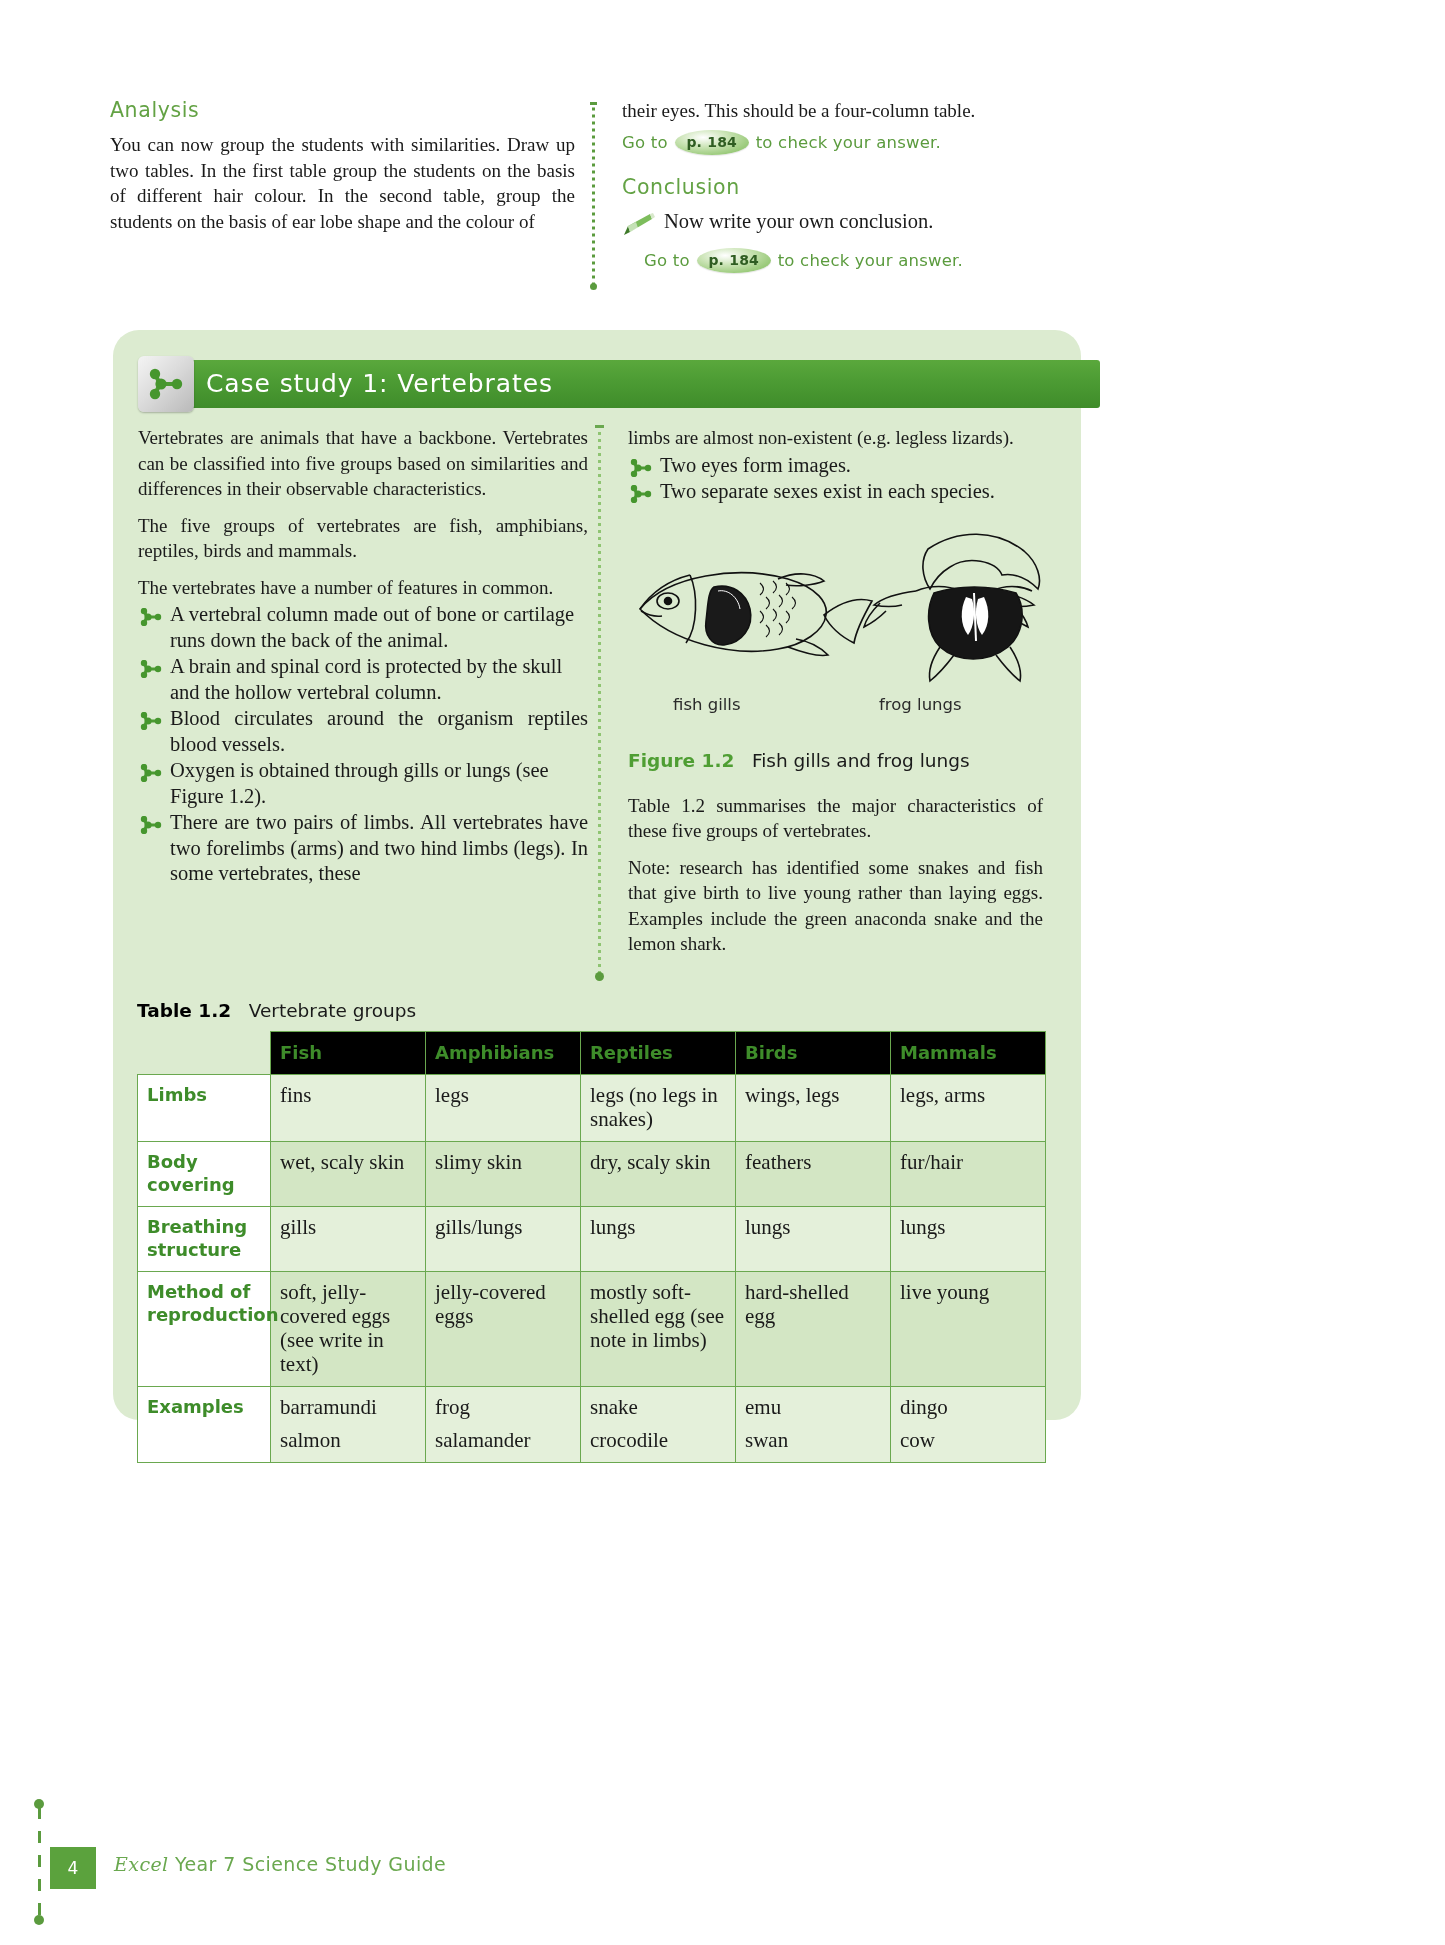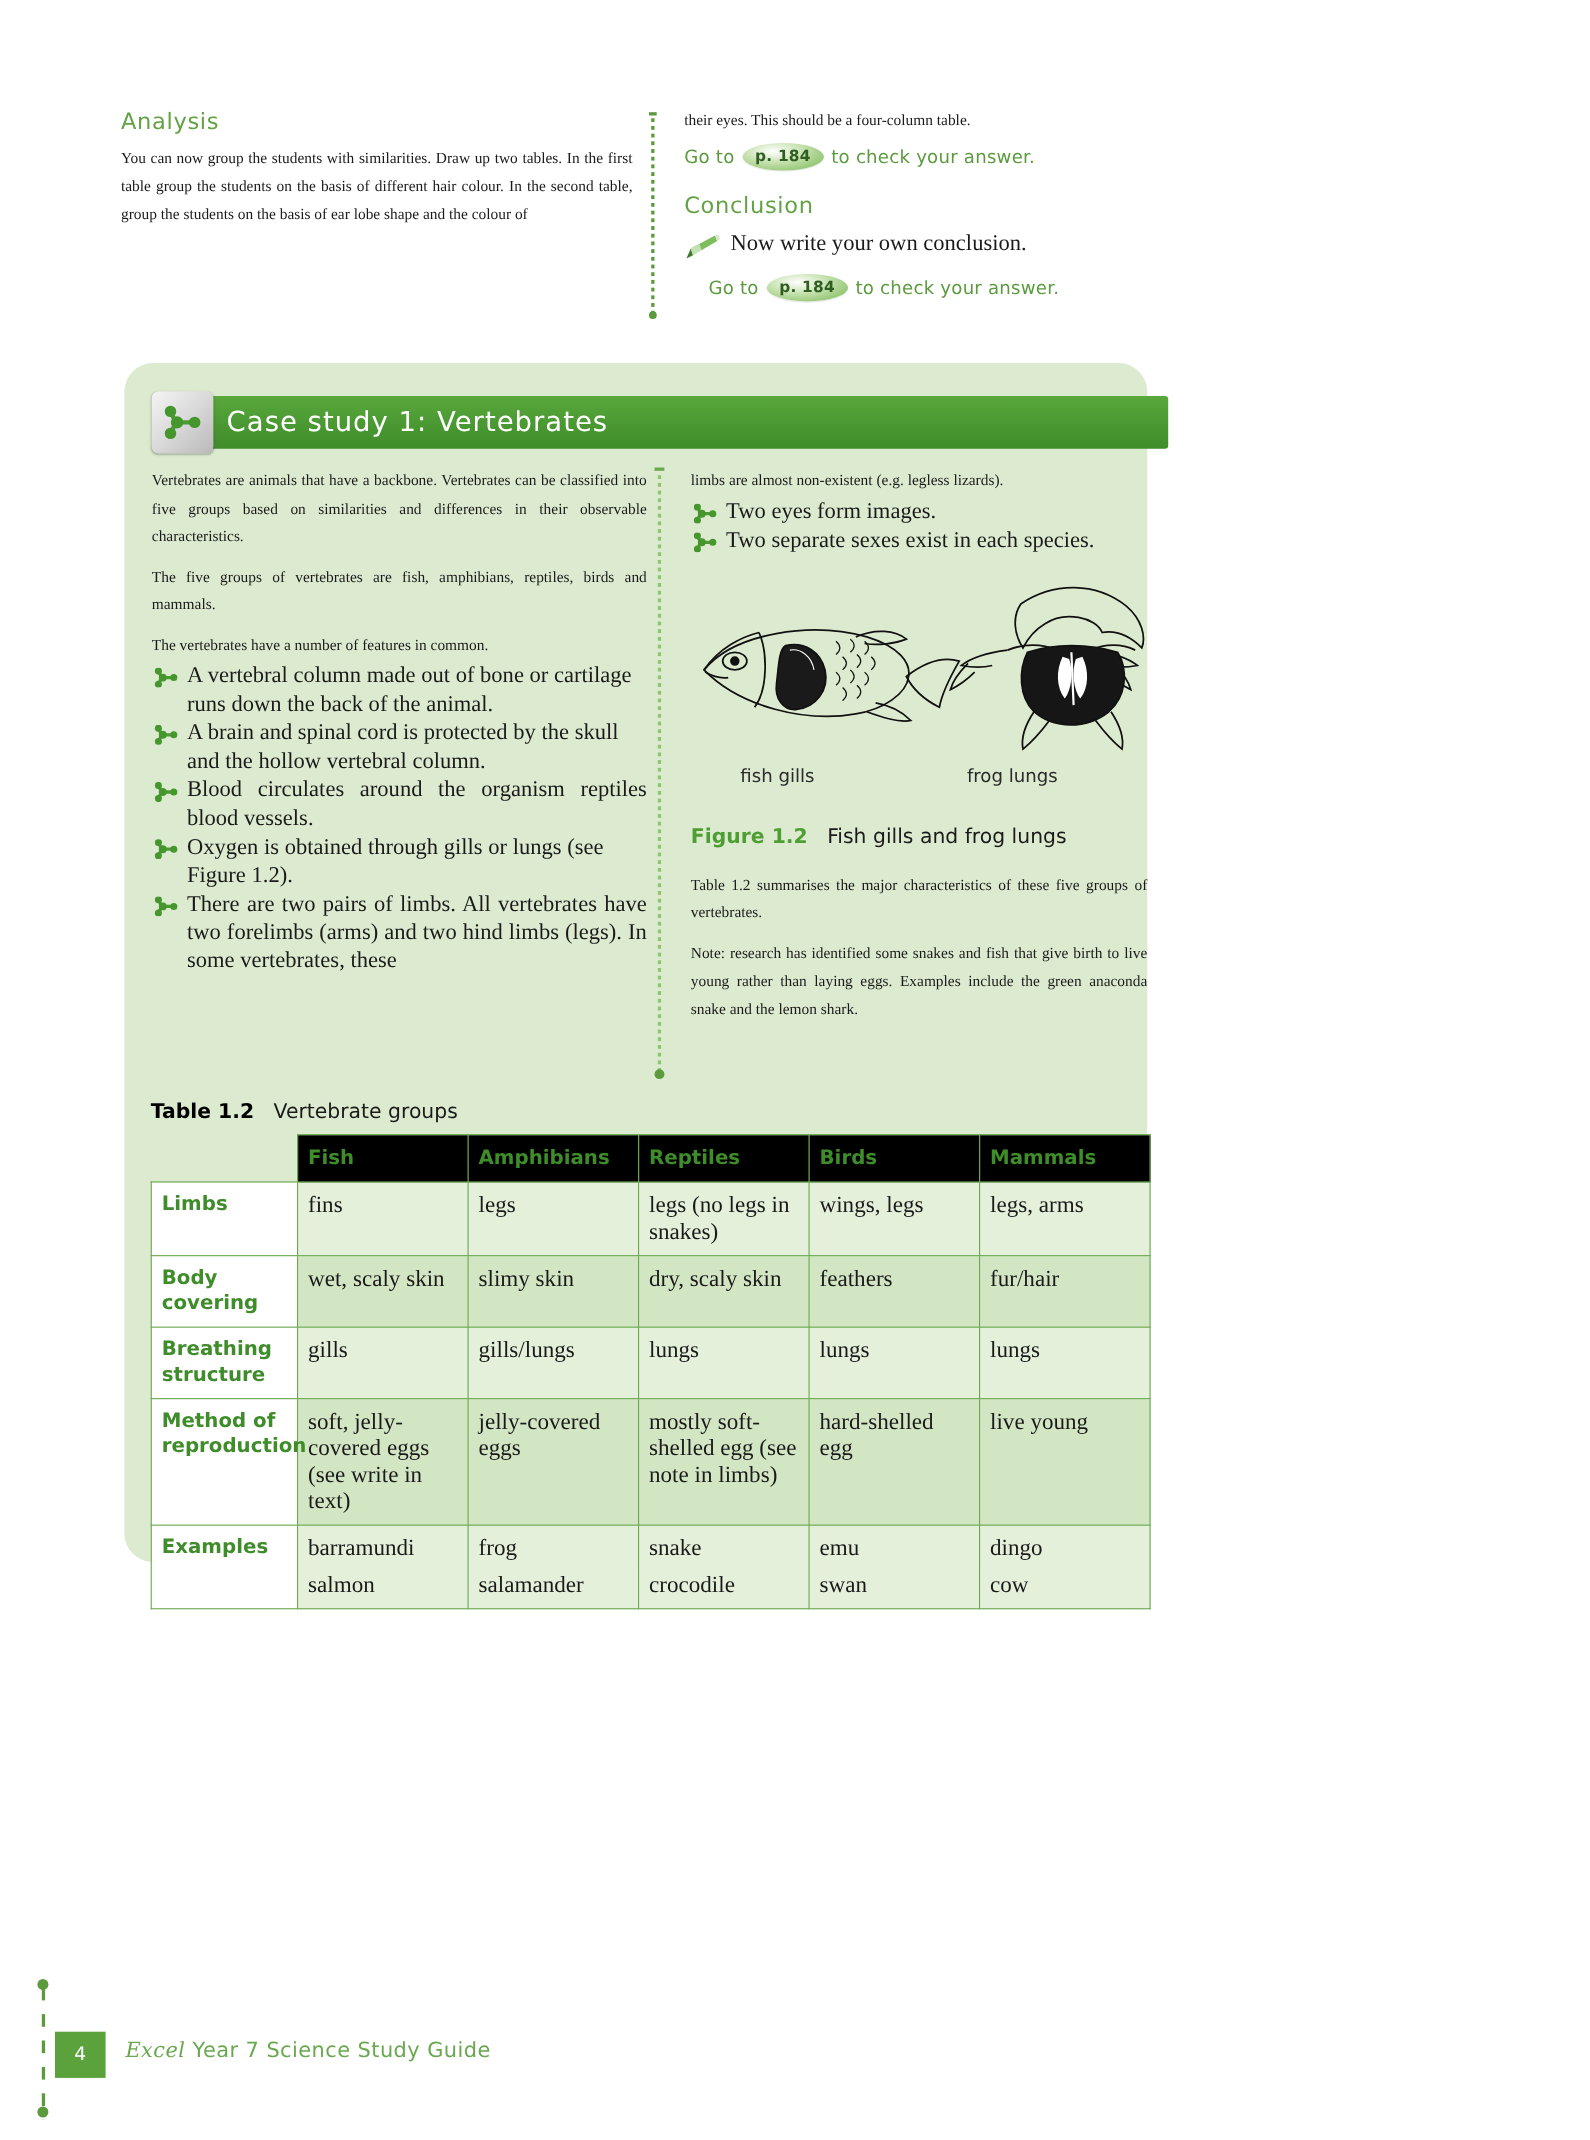--- a/index.html
+++ b/index.html
@@ -25,21 +25,21 @@
   .intro-divider:before{top:-4px;}
   .intro-divider:after{bottom:-6px;height:7px;width:7px;border-radius:50%;left:-2px;}
 
   h3.sec{
     font-family:"DejaVu Sans",sans-serif;
     font-size:20.5px;font-weight:400;color:#63a244;letter-spacing:.6px;
     margin:0 0 10px 0;
   }
   p.body{
     font-family:"Liberation Serif",serif;
-    font-size:14px;line-height:25.5px;margin:0 0 11px 0;
+    font-size:19px;line-height:25.5px;margin:0 0 11px 0;
     text-align:justify;
   }
 
   .goto{
     font-family:"DejaVu Sans",sans-serif;
     font-size:16.5px;color:#5b9b3e;display:flex;align-items:center;gap:7px;
     margin:2px 0 0 0;letter-spacing:.2px;
   }
   .pagepill{
     display:inline-block;min-width:52px;text-align:center;
@@ -48,21 +48,21 @@
     color:#2f5d22;font-size:14px;font-weight:bold;font-family:"DejaVu Sans",sans-serif;
     box-shadow:0 1px 1px rgba(0,0,0,.10);
   }
   .concl-line{display:flex;align-items:flex-start;gap:8px;margin-top:6px;}
   .concl-line .txt{font-family:"Liberation Serif",serif;font-size:20.5px;line-height:25px;}
   .pencil{flex:0 0 auto;margin-top:4px;}
 
   
   .panel{
     position:absolute;left:113px;top:330px;width:930px;height:1090px;
-    background:#dcebd0;border-radius:26px;
+    background:#dcebd0;border-radius:26px;padding-left:38px;
   }
   .panel-head{
     position:absolute;left:25px;top:30px;right:0;height:48px;
   }
   .head-bar{
     position:absolute;left:43px;top:0;right:-19px;height:48px;
     background:linear-gradient(to bottom,#5aa83c 0%,#4d9c34 42%,#3f8c2a 100%);
     border-radius:3px;
   }
   .head-icon{

